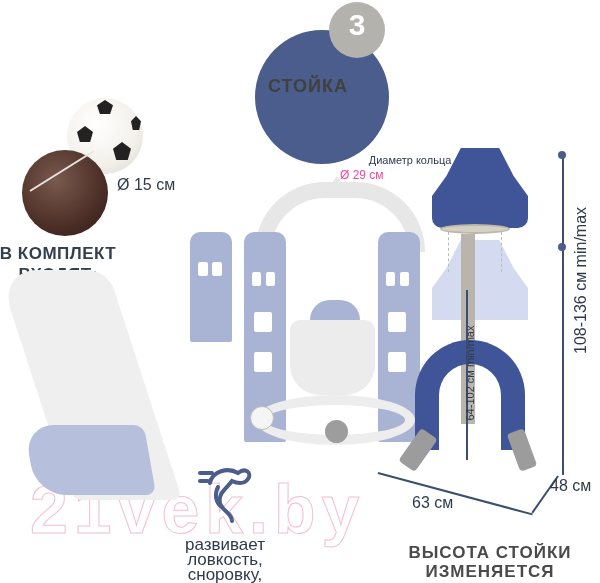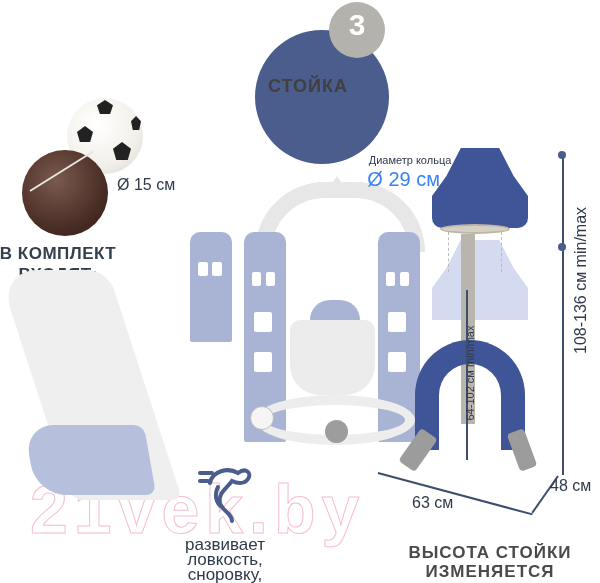--- a/index.html
+++ b/index.html
@@ -17,21 +17,21 @@
   .soccer { left:67px; top:98px; width:76px; height:76px; border-radius:50%; background:radial-gradient(circle at 40% 35%, #ffffff 0%, #f3f0ea 60%, #d8d4cc 100%); }
   .pent { position:absolute; background:#222; clip-path:polygon(50% 0,100% 38%,82% 100%,18% 100%,0 38%); }
   .basket { left:22px; top:150px; width:86px; height:86px; border-radius:50%; background:radial-gradient(circle at 40% 35%, #7a5a4e 0%, #4c2f27 60%, #2e1a15 100%); }
   .diam-line { left:30px; top:190px; width:75px; height:2px; background:#e9e4df; transform:rotate(-32deg); transform-origin:left center; }
   .ball-diam { left:117px; top:176px; font-size:16px; color:#2f3a4a; }
 
   .kit-title { left:-2px; top:243px; width:120px; text-align:center; font-weight:900; font-size:17px; line-height:21px; color:#35404f; letter-spacing:0.5px; }
   .kit-sub { left:0; top:296px; width:120px; text-align:center; font-weight:bold; font-size:15px; color:#35404f; }
 
   .ring-label { left:360px; top:154px; width:100px; text-align:center; font-size:11px; color:#2f3a4a; }
-  .ring-value { left:340px; top:168px; width:100px; text-align:right; font-size:20px; color:#3b82f6; }
+  .ring-value { left:340px; top:168px; width:100px; text-align:left; font-size:12px; color:#ec4899; }
 
   
   .arch { left:255px; top:182px; width:170px; height:70px; border:16px solid #e7e7e7; border-bottom:none; border-radius:90px 90px 0 0; }
   .crown { left:322px; top:176px; width:30px; height:18px; background:#e7e7e7; clip-path:polygon(0 100%,0 30%,25% 60%,50% 0,75% 60%,100% 30%,100% 100%); }
   .tower { background:#a9b4d4; border-radius:10px 10px 2px 2px; }
   .tower-win { position:absolute; background:#fff; border-radius:2px; }
   .slide { left:35px; top:270px; width:110px; height:230px; background:#efefef; transform:skewX(18deg); border-radius:40px 20px 10px 10px; }
   .slide-bottom { left:30px; top:425px; width:120px; height:70px; background:#b6c0dd; border-radius:30px 10px 10px 30px; transform:skewX(10deg); }
   .swing-seat { left:290px; top:320px; width:85px; height:75px; background:#ececec; border-radius:10px 10px 30px 30px; }
   .swing-back { left:310px; top:300px; width:50px; height:40px; background:#a9b4d4; border-radius:20px 20px 4px 4px; }

